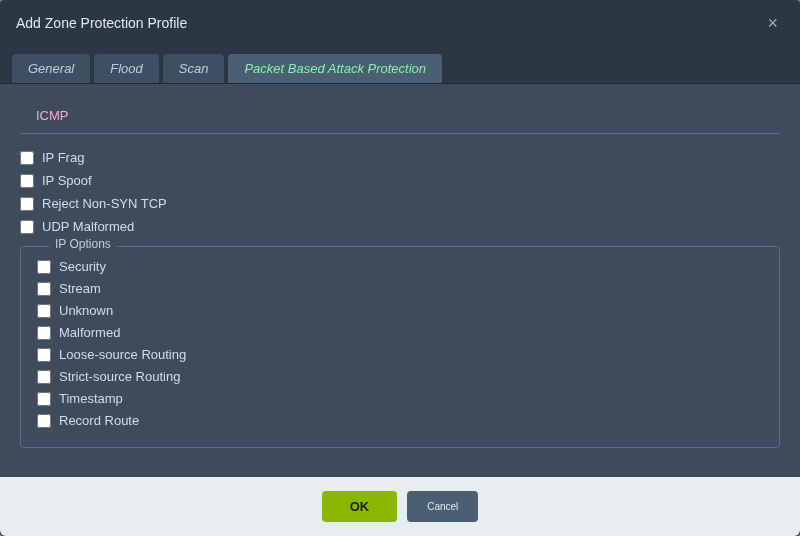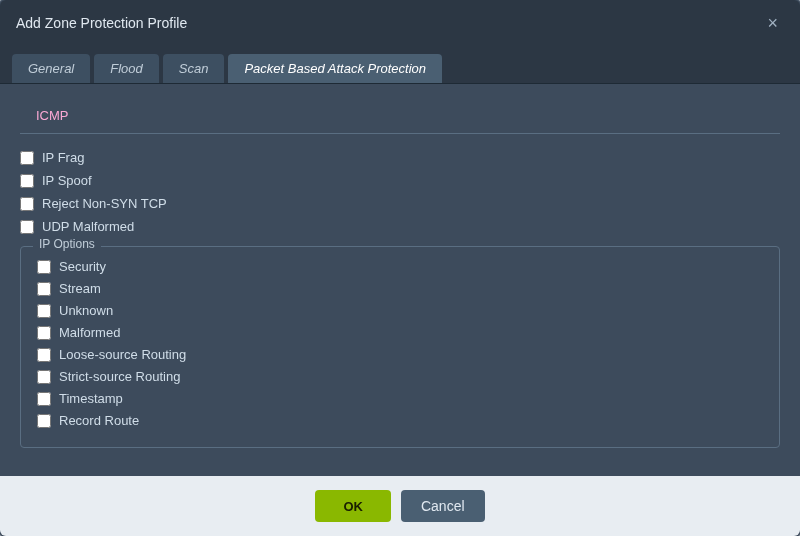--- a/index.html
+++ b/index.html
@@ -69,21 +69,21 @@
       cursor: pointer;
       color: #c0cdd8;
       background: #3d4f61;
       border: none;
       border-bottom: none;
       font-style: italic;
     }
 
     .tab.active {
       background: #4a5f72;
-      color: #ffffff;
+      color: #86efac;
       font-weight: 500;
     }
 
     .dialog-body {
       flex: 1;
       padding: 16px 20px;
       overflow-y: auto;
     }
 
     .subtab-bar {
@@ -130,21 +130,21 @@
       border: 1px solid #5a6e82;
       border-radius: 4px;
       padding: 12px 16px;
       margin-top: 12px;
       position: relative;
     }
 
     .ip-options-label {
       position: absolute;
       top: -10px;
-      left: 12px;
+      left: 28px;
       background: #3d4b5c;
       padding: 0 6px;
       font-size: 12px;
       color: #c0cdd8;
       font-weight: 500;
     }
 
     .ip-options-group .checkbox-item {
       margin-bottom: 7px;
     }
@@ -168,21 +168,21 @@
       font-weight: 600;
       cursor: pointer;
     }
 
     .btn-cancel {
       background: #4a5f72;
       color: #e0e8f0;
       border: none;
       padding: 8px 20px;
       border-radius: 4px;
-      font-size: 14px;
+      font-size: 10px;
       font-weight: 500;
       cursor: pointer;
     }
   </style>
 </head>
 <body>
 
 <div class="dialog">
 
   <div class="dialog-header">

